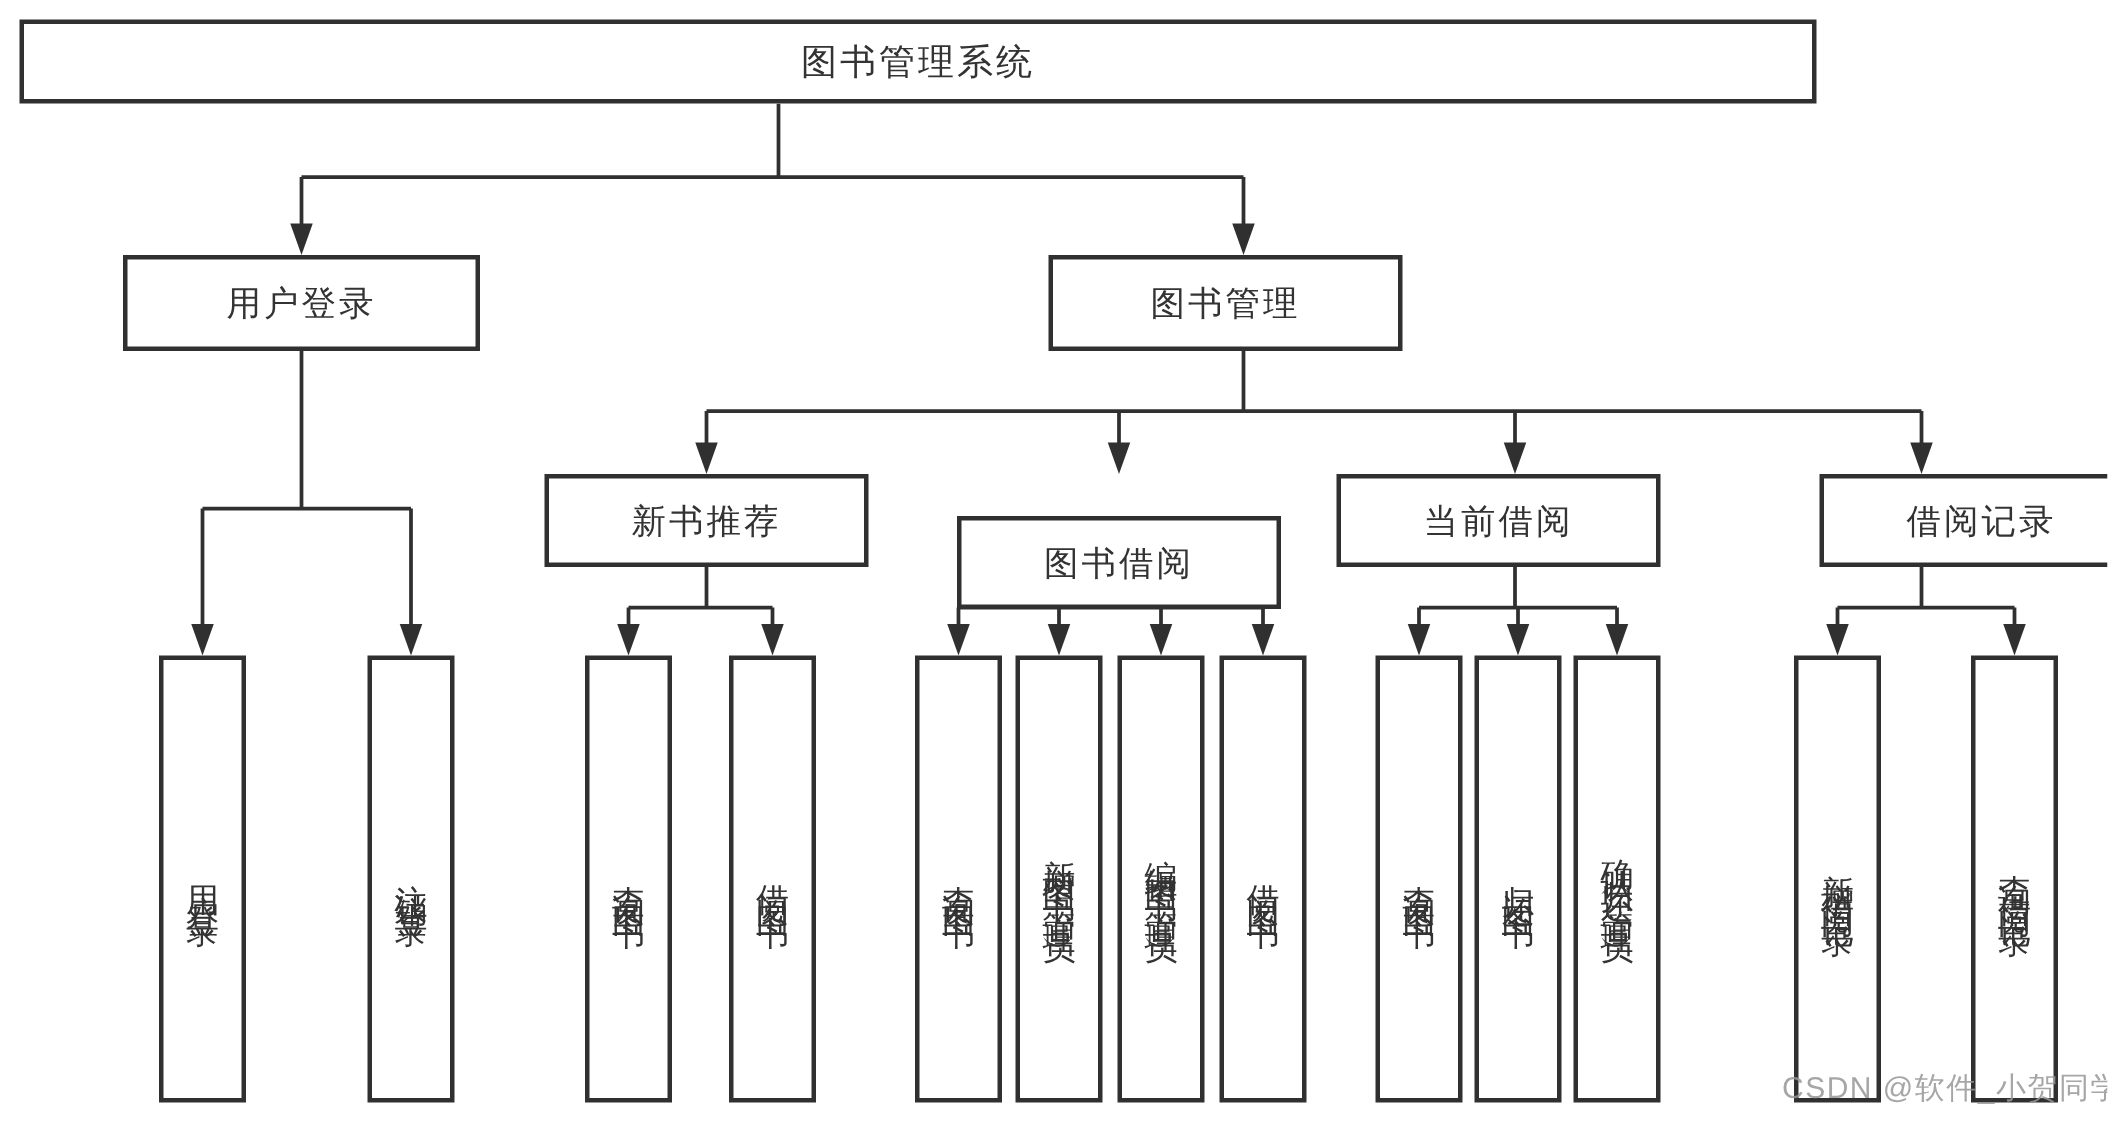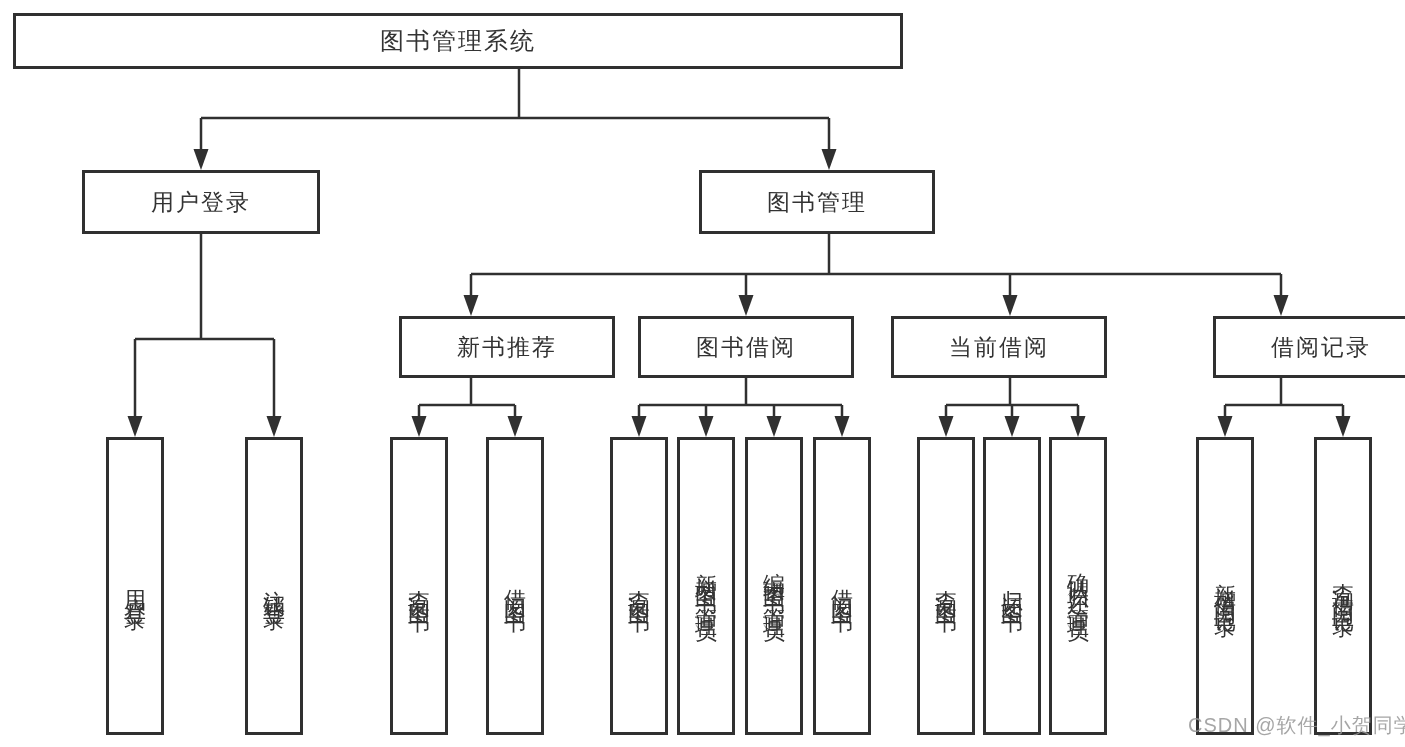--- a/index.html
+++ b/index.html
@@ -34,26 +34,26 @@
   }
   .root-label { font-size: 24px; }
   .vtext {
     writing-mode: vertical-rl;
     text-orientation: mixed;
     font-size: 22px;
     letter-spacing: 7px;
     line-height: 1;
   }
   
-  .n-root      { left: 13px;   top: 13px;  width: 890px; height: 56px; }
+  .n-root      { left: 13px;   top: 13px;  width: 1198px; height: 56px; }
   .n-userlogin { left: 82px;   top: 170px; width: 238px;  height: 64px; }
   .n-bookmgmt  { left: 699px;  top: 170px; width: 236px;  height: 64px; }
   .n-l3        { top: 316px;   width: 216px; height: 62px; }
-  .n-newbook   { left: 363px; margin-left: 36px; }
-  .n-bookborrow{ left: 638px; }
+  .n-newbook   { left: 363px; }
+  .n-bookborrow{ left: 638px; margin-top: 28px; }
   .n-curborrow { left: 891px; align-items: center; }
   .n-borrowrec { left: 1173px; margin-left: 40px; }
   .leaf        { top: 437px; width: 58px; height: 298px; }
   .lf1  { left: 106px; }
   .lf2  { left: 245px; }
   .lf3  { left: 390px; }
   .lf4  { left: 486px; }
   .lf5  { left: 610px; }
   .lf6  { left: 677px; }
   .lf7  { left: 745px; }

